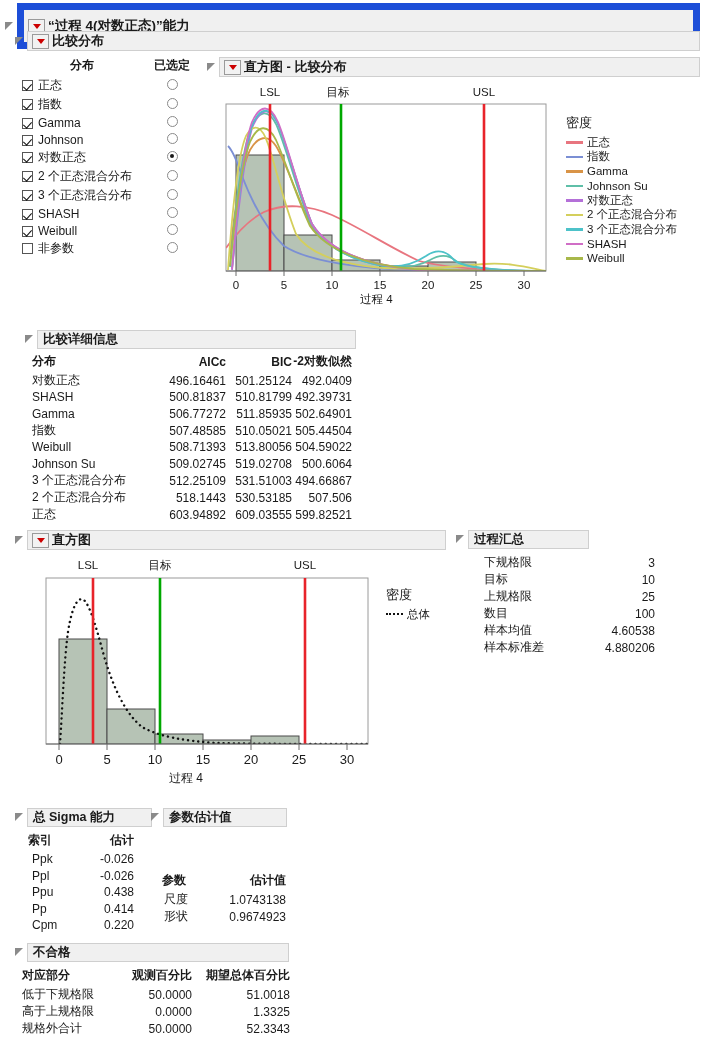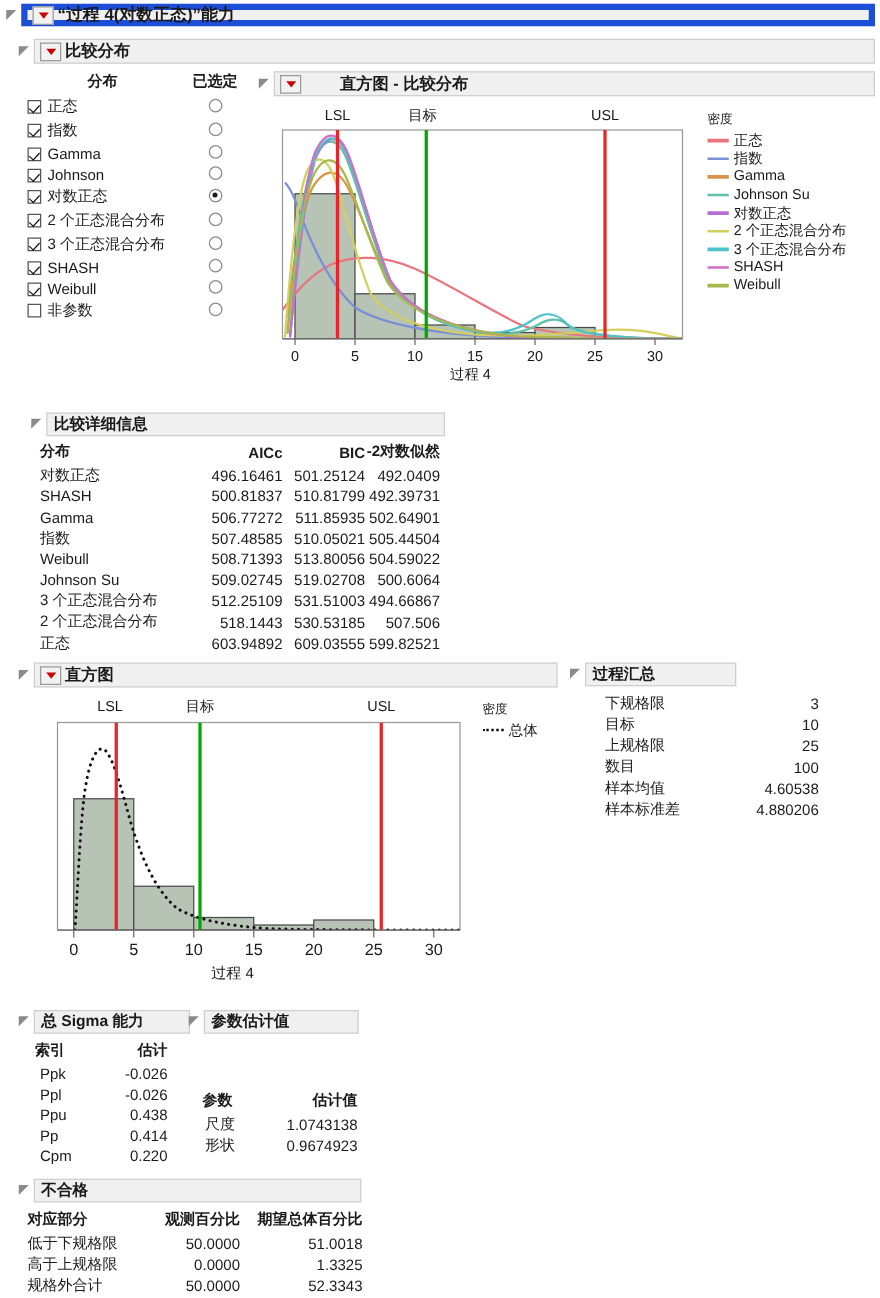--- a/index.html
+++ b/index.html
@@ -25,23 +25,23 @@
     border:1px solid #9a9a9a;background:#f2f2f2;
     display:inline-flex;align-items:center;justify-content:center;
     margin-right:3px;
   }
   .redbtn:after{
     content:"";width:0;height:0;
     border-left:4px solid transparent;border-right:4px solid transparent;
     border-top:5px solid #cc0000;
   }
   .title-bar{
-    background:#f0f0f0;border:5px solid #1d4ed8;
+    background:#f0f0f0;border:7px solid #1d4ed8;
     height:18px;display:flex;align-items:center;
-    padding:4px 4px;font-weight:bold;font-size:13.5px;
+    padding:16px 4px;font-weight:bold;font-size:13.5px;
     box-sizing:border-box;
   }
   .panel-hdr{
     background:#f0f0f0;border:1px solid #cfcfcf;
     height:20px;display:flex;align-items:center;
     padding:0 4px;font-weight:bold;font-size:13px;
     box-sizing:border-box;
   }
   .plain-hdr{
     background:#f0f0f0;border:1px solid #cfcfcf;
@@ -79,21 +79,21 @@
   .dis-text{color:#b5b5b5;}
 
   
   table.num{border-collapse:collapse;font-size:12px;}
   table.num th{font-weight:bold;padding:0 0 2px 0;white-space:nowrap;}
   table.num td{padding:0;height:16.5px;white-space:nowrap;vertical-align:middle;}
   .r{text-align:right;}
   .l{text-align:left;}
 
   
-  .lg-title{font-size:10px;margin-bottom:3px;}
+  .lg-title{font-size:13px;margin-bottom:3px;margin-top:26px;}
   .lg-row{display:flex;align-items:center;height:14.5px;font-size:11.5px;}
   .lg-swatch{width:17px;height:2.5px;flex:0 0 17px;margin-right:4px;}
   .lg-dash{
     width:17px;height:0;flex:0 0 17px;margin-right:4px;
     border-top:2.5px dotted #111;
   }
   .axis-lab{font-size:11.5px;text-anchor:middle;}
 </style>
 </head>
 <body>
@@ -162,21 +162,21 @@
         <tr>
           <td><span class="chk"></span><span class="dlabel">非参数</span></td>
           <td style="text-align: center;"><span class="radio"></span></td>
         </tr>
       </tbody>
   </table>
 </div>
 
 <div class="abs outline-row" style="left:206px;top:57px;width:494px;">
   <span class="tri"></span>
-  <div class="panel-hdr" style="flex:1;gap:28px;">
+  <div class="panel-hdr" style="flex:1;">
     <span class="redbtn"></span>
     <span>直方图 - 比较分布</span>
   </div>
 </div>
 
 <div class="abs" style="left:214px;top:84px;">
   <svg width="344" height="215" viewBox="0 0 344 215">
 
     <text x="56" y="12" class="axis-lab" font-family="Liberation Sans, sans-serif" fill="#1a1a1a">LSL</text>
     <text x="124" y="12" class="axis-lab" font-family="Liberation Sans, sans-serif" fill="#1a1a1a">目标</text>

